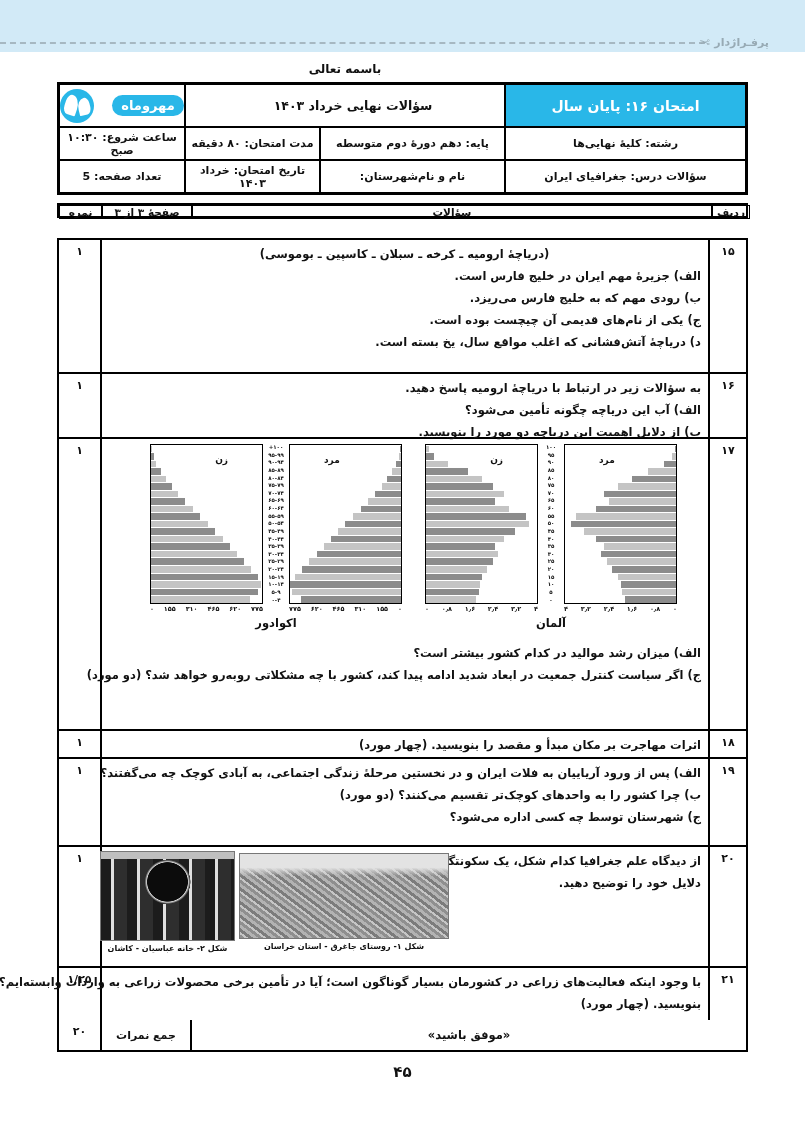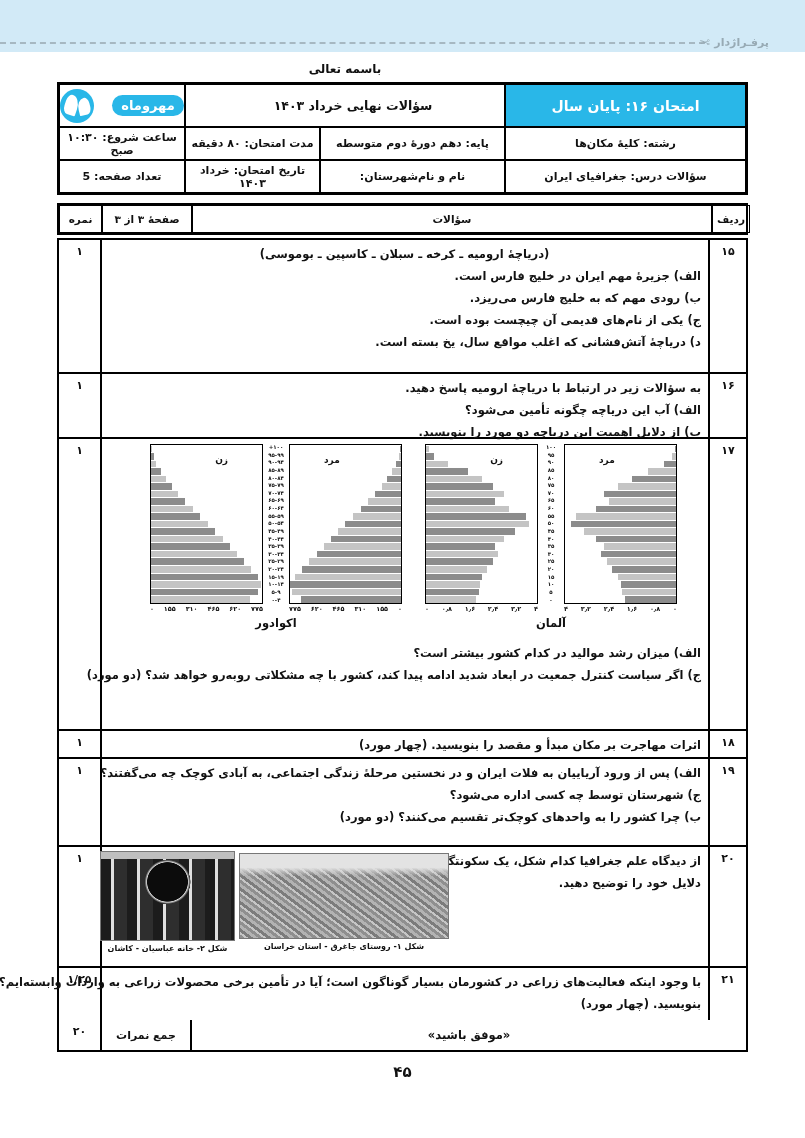--- a/index.html
+++ b/index.html
@@ -37,21 +37,21 @@
     width:34px;height:34px;border-radius:50%;background:#29b7e8;position:relative;flex:0 0 auto;
   }
   .logo-circle:before{content:"";position:absolute;left:5px;top:6px;width:13px;height:20px;
     background:#fff;border-radius:60% 100% 10% 60%;transform:rotate(18deg);}
   .logo-circle:after{content:"";position:absolute;right:4px;top:9px;width:12px;height:17px;
     background:#fff;border-radius:100% 60% 60% 10%;transform:rotate(-14deg);}
   .logo-pill{background:#29b7e8;color:#fff;border-radius:11px;padding:3px 9px;
     font-size:13px;font-weight:bold;white-space:nowrap;}
   
   .qheader{
-    position:absolute;left:57px;top:203px;width:691px;height:32px;box-sizing:border-box;
+    position:absolute;left:57px;top:203px;width:691px;height:15px;box-sizing:border-box;
     border:2px solid #000;display:grid;grid-template-columns:43px 90px 520px 38px;
   }
   .qh-cell{border:1px solid #000;display:flex;align-items:center;justify-content:center;
     font-weight:bold;font-size:10.5px;direction:rtl;color:#111;}
   
   .main-table{
     position:absolute;left:57px;top:238px;width:691px;box-sizing:border-box;
     border:2px solid #000;background:#fff;
   }
   .qrow{position:relative;box-sizing:border-box;border-bottom:2px solid #000;}
@@ -125,21 +125,21 @@
   <div class="hcell logo-cell">
     <span class="logo-pill">مهروماه</span>
     <span class="logo-circle"></span>
   </div>
   <div class="hcell subtitle">سؤالات نهایی خرداد ۱۴۰۳</div>
   <div class="hcell cyan">امتحان ۱۶: پایان سال</div>
 
   <div class="hcell">ساعت شروع: ۱۰:۳۰ صبح</div>
   <div class="hcell">مدت امتحان: ۸۰ دقیقه</div>
   <div class="hcell">پایه: دهم دورهٔ دوم متوسطه</div>
-  <div class="hcell">رشته: کلیهٔ مکان‌ها</div>
+  <div class="hcell">رشته: کلیهٔ نهایی‌ها</div>
 
   <div class="hcell">تعداد صفحه: 5</div>
   <div class="hcell">تاریخ امتحان: خرداد ۱۴۰۳</div>
   <div class="hcell">نام و نام‌شهرستان:</div>
   <div class="hcell">سؤالات درس: جغرافیای ایران</div>
 </div>
 
 <div class="qheader">
   <div class="qh-cell">نمره</div>
   <div class="qh-cell">صفحهٔ ۳ از ۳</div>
@@ -541,22 +541,22 @@
         <div class="cell-score">۱</div>
         <div class="cell-text">
           <div class="qline">اثرات مهاجرت بر مکان مبدأ و مقصد را بنویسید. (چهار مورد)</div>
         </div>
         <div class="cell-num">۱۸</div>
       </div>
       <div class="qrow" style="height: 88px;">
         <div class="cell-score">۱</div>
         <div class="cell-text">
           <div class="qline">الف) پس از ورود آریاییان به فلات ایران و در نخستین مرحلهٔ زندگی اجتماعی، به آبادی کوچک چه می‌گفتند؟</div>
+          <div class="qline">ب) چرا کشور را به واحدهای کوچک‌تر تقسیم می‌کنند؟ (دو مورد)</div>
           <div class="qline">ج) شهرستان توسط چه کسی اداره می‌شود؟</div>
-          <div class="qline">ب) چرا کشور را به واحدهای کوچک‌تر تقسیم می‌کنند؟ (دو مورد)</div>
         </div>
         <div class="cell-num">۱۹</div>
       </div>
       <div class="qrow" style="height: 121px;">
         <div class="cell-score">۱</div>
         <div class="cell-text">
           <div class="qline">از دیدگاه علم جغرافیا کدام شکل، یک سکونتگاه را نشان می‌دهد؟</div>
           <div class="qline">دلایل خود را توضیح دهید.</div>
           <div class="figure" style="left: 137px; top: 6px;">
             <div class="photo village" style="width: 210px; height: 86px;"></div>

